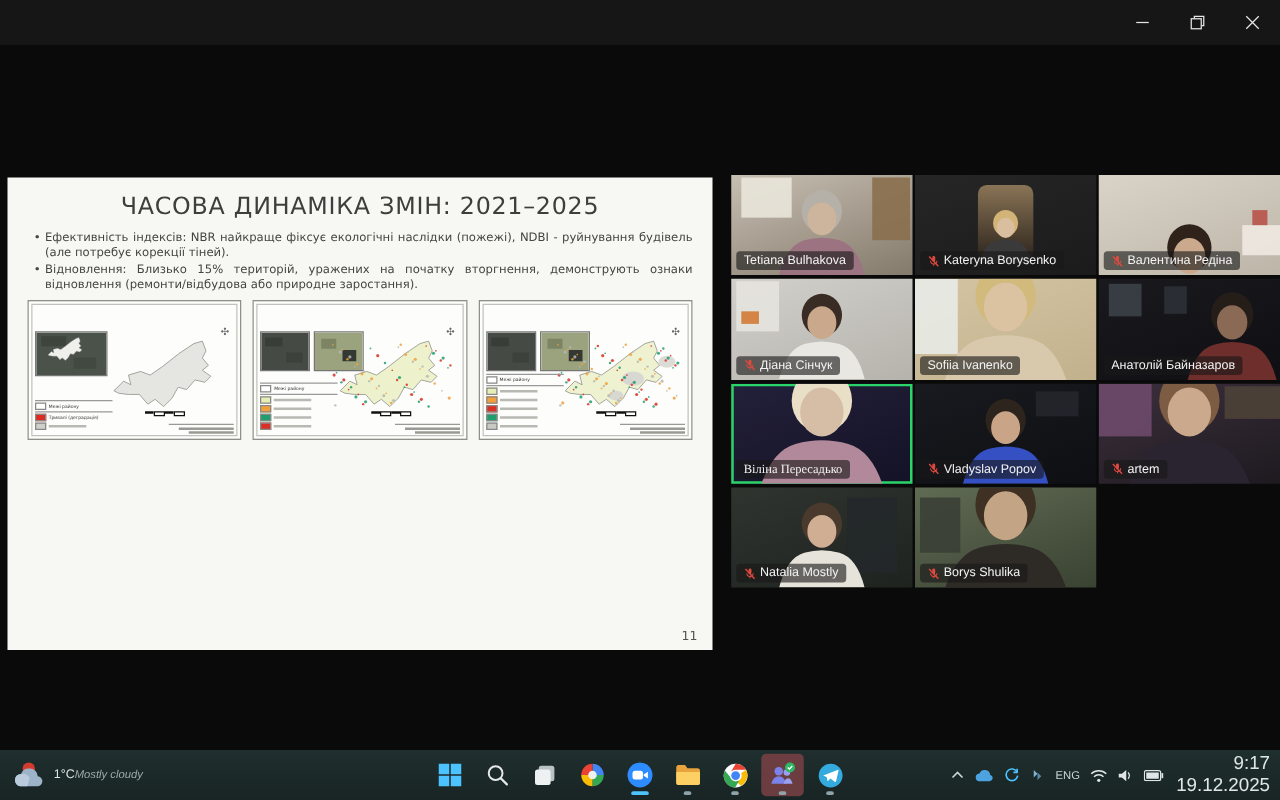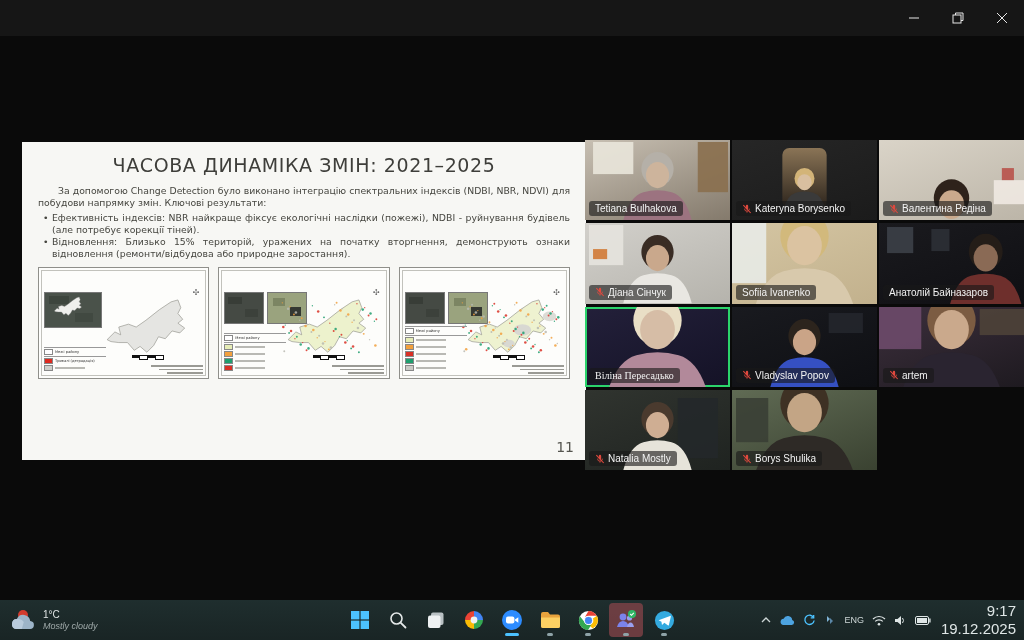--- a/index.html
+++ b/index.html
@@ -5,22 +5,22 @@
   html,body{margin:0;padding:0;background:#000;}
   .app{position:relative;width:1024px;height:640px;overflow:hidden;background:#0b0b0b;font-family:"Liberation Sans",sans-serif;}
   
   .titlebar{position:absolute;top:0;left:0;width:100%;height:36px;background:#161616;}
   .wincontrols{position:absolute;top:0;right:0;height:36px;display:flex;align-items:center;}
   .winbtn{width:44px;height:36px;display:flex;align-items:center;justify-content:center;color:#e6e6e6;font-size:14px;cursor:default;}
   .winbtn svg{display:block;}
   
   .stage{position:absolute;top:36px;left:0;width:1024px;height:564px;background:#0a0a0a;}
   
-  .slide{position:absolute;left:6px;top:106px;width:564px;height:318px;background:#f7f7f4;color:#43433e;
-         font-family:"DejaVu Sans",sans-serif;padding:10px 16px 8px 16px;box-sizing:border-box;margin-left:16px;}
+  .slide{position:absolute;left:6px;top:106px;width:564px;height:378px;background:#f7f7f4;color:#43433e;
+         font-family:"DejaVu Sans",sans-serif;padding:10px 16px 8px 16px;box-sizing:border-box;}
   .slide-title{text-align:center;font-size:19px;letter-spacing:.6px;color:#3e3e3a;margin:2px 0 9px 0;font-weight:400;}
   .slide-intro{font-size:9.3px;line-height:1.32;text-align:justify;text-indent:20px;margin:0 0 2px 0;color:#45453f;}
   .bullets{margin:0 0 4px 4px;padding:0;list-style:none;}
   .bullets li{font-size:9.3px;line-height:1.32;text-align:justify;position:relative;padding-left:10px;color:#45453f;}
   .bullets li::before{content:"•";position:absolute;left:1px;}
   .maps-row{display:flex;gap:9px;margin-top:6px;}
   .map-fig{flex:1;display:flex;flex-direction:column;align-items:center;}
   .map-box{position:relative;width:100%;height:112px;background:#fdfdfb;border:1px solid #8f8f8a;
            box-shadow:inset 0 0 0 2px #fdfdfb, inset 0 0 0 3px #c2c2bc;box-sizing:border-box;overflow:hidden;}
   .map-title{position:absolute;top:3px;left:10%;width:80%;font-size:4.6px;line-height:1.3;text-align:center;color:#2e2e2a;font-weight:bold;}
@@ -33,36 +33,36 @@
   .lg-row{display:flex;align-items:center;gap:2px;margin:1px 0;}
   .lg-sw{width:7px;height:4px;border:.5px solid #888;flex:0 0 auto;}
   .lg-t{font-size:3.6px;color:#333;white-space:nowrap;}
   .lgl{display:inline-block;width:30px;height:2px;background:#b9b9b4;}
   .map-svg{position:absolute;right:2px;bottom:10px;}
   .sbar{position:absolute;right:44px;bottom:18px;display:flex;}
   .sbar i{display:block;width:7px;height:2.5px;}
   .src{position:absolute;right:5px;bottom:4px;display:flex;flex-direction:column;gap:1.5px;align-items:flex-end;}
   .src i{display:block;height:1.8px;background:#9a9a94;}
   .map-caption{margin-top:7px;font-size:8.6px;font-style:italic;color:#84847e;text-align:center;line-height:1.3;width:92%;}
-  .page-num{position:absolute;right:12px;bottom:5px;font-size:14px;color:#55554f;}
+  .page-num{position:absolute;right:12px;bottom:5px;font-size:10px;color:#55554f;}
   
   .grid{position:absolute;right:0;top:104px;width:439px;height:330px;display:grid;
         grid-template-columns:repeat(3,1fr);grid-template-rows:repeat(4,1fr);gap:3px 2px;}
   .tile{position:relative;overflow:hidden;background:#222;}
   .tile.active{box-shadow:inset 0 0 0 2px #2bd46b;}
   .tile svg.scene{position:absolute;inset:0;width:100%;height:100%;}
   .name-pill{position:absolute;left:4px;bottom:4px;display:flex;align-items:center;gap:3px;
              background:rgba(24,24,24,.62);border-radius:3px;padding:2px 6px;max-width:85%;}
   .name-pill .nm{color:#f2f2f2;font-size:10px;white-space:nowrap;overflow:hidden;text-overflow:ellipsis;}
   .name-pill svg{flex:0 0 auto;display:block;}
   
   .taskbar{position:absolute;bottom:0;left:0;width:100%;height:40px;background:linear-gradient(180deg,#203030f2,#1a2626f2);
            display:flex;align-items:center;}
   .weather{position:absolute;left:10px;top:0;height:40px;display:flex;align-items:center;gap:7px;cursor:default;}
-  .wx-text{display:flex;flex-direction:column;line-height:1.15;}
+  .wx-text{display:flex;flex-direction:row;line-height:1.15;}
   .wx-temp{font-size:10px;color:#dfe4e4;}
   .wx-cond{font-size:9px;color:#9fa9a9;font-style:italic;}
   .tb-center{position:absolute;left:512px;top:0;height:40px;transform:translateX(-50%);display:flex;align-items:center;gap:4px;}
   .tb-slot{position:relative;width:34px;height:34px;border-radius:4px;display:flex;align-items:center;justify-content:center;}
   .tb-slot.hl{background:rgba(150,72,78,.65);}
   .tb-slot .dot{position:absolute;bottom:1px;left:50%;transform:translateX(-50%);width:6px;height:3px;border-radius:2px;background:#8fa3a8;}
   .tb-slot .dot.wide{width:14px;background:#4cc2ff;}
   .tray{position:absolute;right:4px;top:0;height:40px;display:flex;align-items:center;gap:8px;padding-right:4px;}
   .tray .titem{display:flex;align-items:center;justify-content:center;color:#cdd6d6;}
   .tray .lang{font-size:9px;color:#cdd6d6;}
@@ -92,21 +92,20 @@
             <path d="M1 1 L11 11 M11 1 L1 11" stroke="#e6e6e6" stroke-width="1"></path>
           </svg>
       </div>
     </div>
   </div>
 
   <div class="stage">
 
     <div class="slide">
       <div class="slide-title">ЧАСОВА ДИНАМІКА ЗМІН: 2021–2025</div>
-      <p class="slide-intro">За допомогою Change Detection було виконано інтеграцію спектральних індексів (NDBI, NBR, NDVI) для побудови напрямку змін. Ключові результати:</p>
       <ul class="bullets" id="bullets">
           <li>Ефективність індексів: NBR найкраще фіксує екологічні наслідки (пожежі), NDBI - руйнування будівель (але потребує корекції тіней).</li>
           <li>Відновлення: Близько 15% територій, уражених на початку вторгнення, демонструють ознаки відновлення (ремонти/відбудова або природне заростання).</li>
         </ul>
       <div class="maps-row" id="maps">
           <div class="map-fig">
     <div class="map-box">
       <div class="map-title"></div>
       <div class="map-scale"></div>
       <div class="map-insets">

